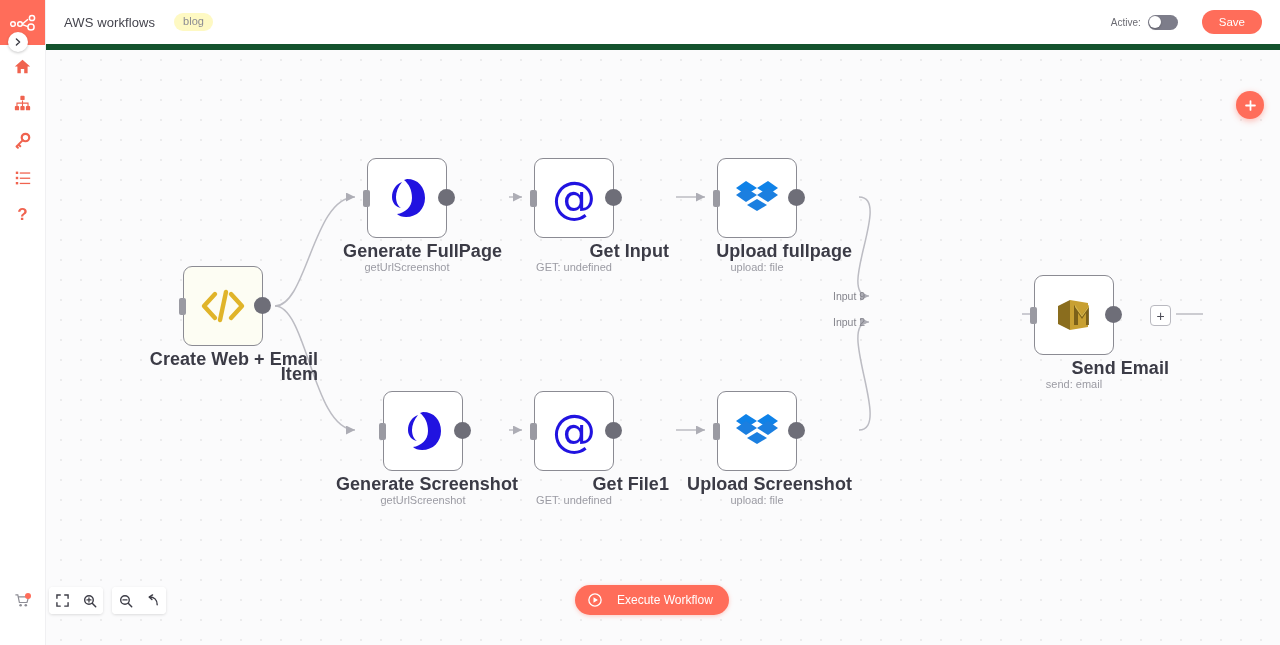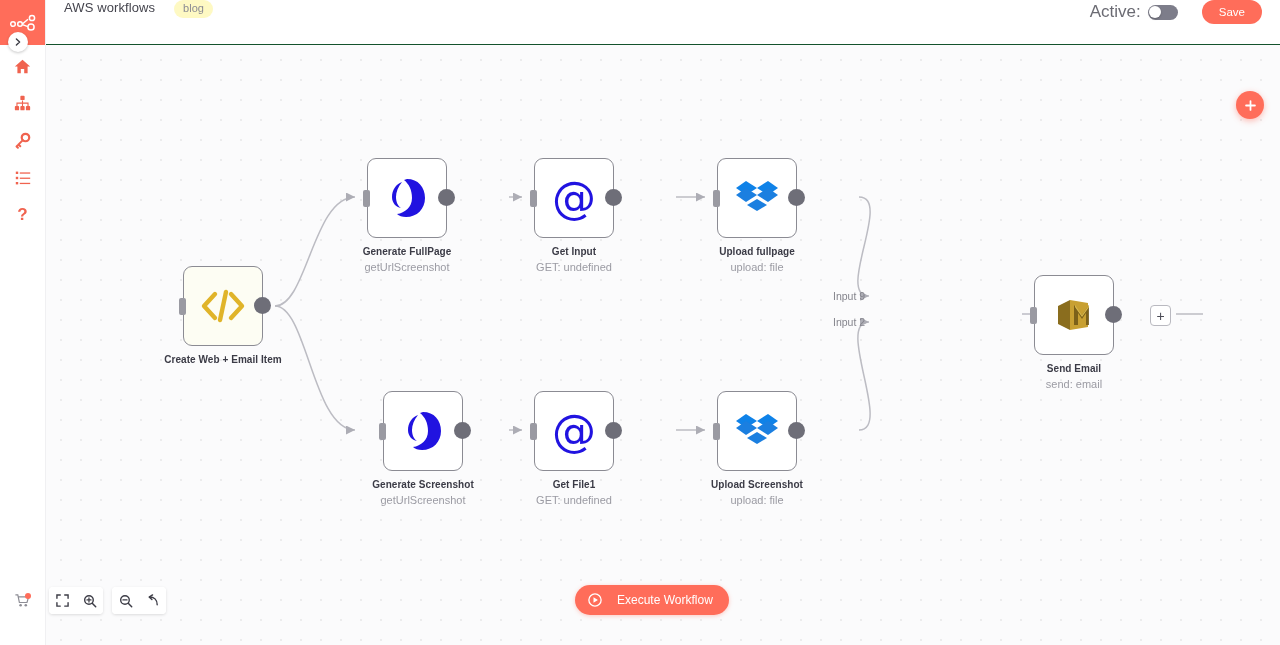--- a/index.html
+++ b/index.html
@@ -31,30 +31,30 @@
     width:45px;height:37px;display:flex;align-items:center;justify-content:center;
   }
   .rail-bottom{position:absolute;left:0;bottom:32px;width:45px;height:26px;
     display:flex;align-items:center;justify-content:center;}
   .cart-badge{position:absolute;width:6px;height:6px;border-radius:50%;background:#ff6d5a;
     margin-left:11px;margin-top:-9px;}
 
   
   .header{
     position:absolute;left:45px;top:0;width:1235px;height:44px;
-    background:#ffffff;border-bottom:1px solid #14532d;
-    display:flex;align-items:flex-start;z-index:30;
+    background:#ffffff;border-bottom:6px solid #14532d;
+    display:flex;align-items:center;z-index:30;
   }
   .wf-title{margin-left:19px;font-size:13px;font-weight:400;color:#44444d;letter-spacing:.1px;}
   .wf-tag{
     margin-left:19px;background:#fef9c3;color:#8b8b93;border-radius:11px;
     font-size:11px;padding:3px 9px 4px;line-height:1;
   }
   .header-right{margin-left:auto;display:flex;align-items:center;margin-right:18px;}
-  .active-label{font-size:17px;color:#6b6b73;margin-right:7px;}
+  .active-label{font-size:10px;color:#6b6b73;margin-right:7px;}
   .toggle{
     width:30px;height:15px;border-radius:8px;background:#7d7d8a;position:relative;
   }
   .toggle .knob{
     position:absolute;left:1.5px;top:1.5px;width:12px;height:12px;border-radius:50%;
     background:#ffffff;box-shadow:0 1px 2px rgba(0,0,0,.25);
   }
   .save-btn{
     margin-left:24px;background:#ff6d5a;color:#fff;border:none;
     border-radius:12px;font-size:11.5px;padding:6px 17px;cursor:pointer;
@@ -91,22 +91,22 @@
     position:absolute;left:-4px;top:32px;width:7px;height:17px;border-radius:2px;
     background:#9a9aa2;
   }
   .in-handle.two-a{top:20px;}
   .in-handle.two-b{top:46px;}
   .out-handle{
     position:absolute;right:-8px;top:31px;width:17px;height:17px;border-radius:50%;
     background:#6e6e78;
   }
   .node-caption{
-    position:absolute;left:-55px;top:86px;width:190px;text-align:center;
-    font-size:10px;font-weight:700;color:#3b3b46;line-height:15px;
+    position:absolute;left:-55px;top:86px;width:190px;text-align:right;
+    font-size:18px;font-weight:700;color:#3b3b46;line-height:15px;
     letter-spacing:.05px;
   }
   .node-sub{
     position:absolute;left:-55px;width:190px;text-align:center;
     font-size:11px;color:#9b9ba3;line-height:14px;
   }
   .input-label{
     position:absolute;font-size:10.5px;color:#85858d;white-space:nowrap;z-index:11;
   }
   .plus-box{

